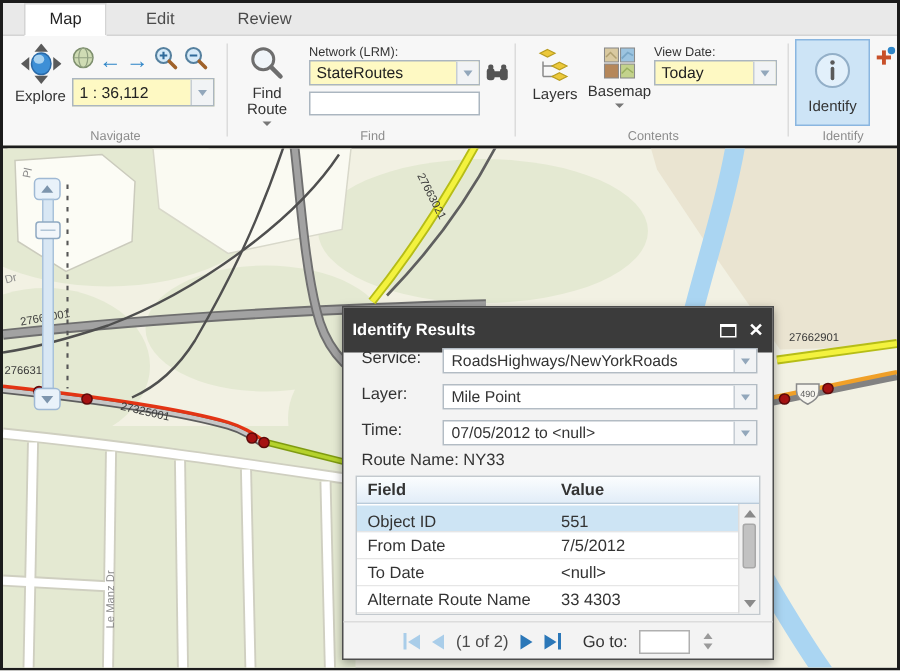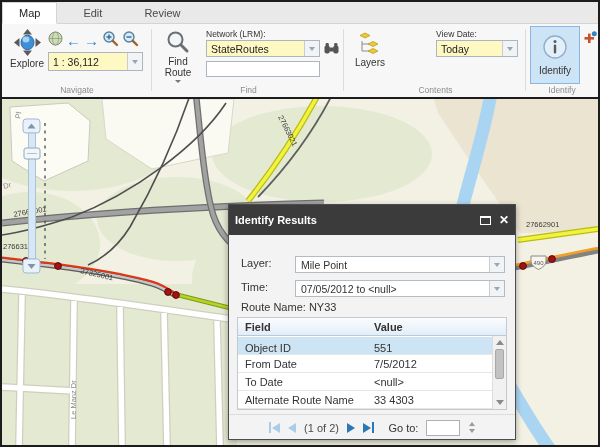--- a/index.html
+++ b/index.html
@@ -1,21 +1,21 @@
 <!DOCTYPE html>
 <html><head>
 <meta charset="utf-8">
 <style>
   html,body{margin:0;padding:0;background:#fff;}
   *{box-sizing:border-box;}
   .window{position:relative;width:600px;height:447px;border:2px solid #1c1c1c;
     background:#fff;font-family:"Liberation Sans",sans-serif;overflow:hidden;}
   
   .tabstrip{position:absolute;top:0;left:0;right:0;height:22px;background:#e9e9e9;
-    border-bottom:1px solid #d4d4d4;display:flex;align-items:stretch;}
+    border-bottom:1px solid #d4d4d4;display:flex;align-items:stretch;padding-left:14px;}
   .tab{padding:0 16px;font-size:11px;color:#4a4a4a;display:flex;align-items:center;margin-right:10px;}
   .tab.active{background:#fff;border:1px solid #d4d4d4;border-bottom:1px solid #fff;color:#222;margin-bottom:-1px;}
   
   .ribbon{position:absolute;top:22px;left:0;right:0;height:73px;background:#f7f7f7;}
   .rgroup{position:absolute;top:0;height:73px;}
   .vdiv{position:absolute;top:5px;bottom:6px;width:1px;background:#dcdcdc;}
   .group-label{position:absolute;left:0;right:0;bottom:2px;font-size:8.5px;color:#8c8c8c;text-align:center;}
   .rb-btn{position:absolute;display:flex;flex-direction:column;align-items:center;
     font-size:10px;color:#333;line-height:11px;text-align:center;cursor:default;}
   .iconrow{position:absolute;display:flex;gap:3px;align-items:center;}
@@ -175,20 +175,35 @@
         <span>
           <svg width="24" height="24" viewBox="0 0 24 24">
             <path d="M4 10 V20 M4 13 H12 M4 20 H12" stroke="#8a8a8a" fill="none"></path>
             <path d="M7 2 l5 2.5 -5 2.5 -5 -2.5 z" fill="#ecc83a" stroke="#b99d20" stroke-width="0.8"></path>
             <path d="M15 10.5 l5 2.5 -5 2.5 -5 -2.5 z" fill="#ecc83a" stroke="#b99d20" stroke-width="0.8"></path>
             <path d="M15 17.5 l5 2.5 -5 2.5 -5 -2.5 z" fill="#ecc83a" stroke="#b99d20" stroke-width="0.8"></path>
           </svg>
         </span>
         <span>Layers</span>
       </div>
+      <div class="rb-btn" style="left:46px;top:7px;width:42px;height:60px;">
+        <span>
+          <svg width="22" height="22" viewBox="0 0 22 22">
+            <rect x="1" y="1" width="9.3" height="9.3" fill="#d9c9a0" stroke="#8a8a8a" stroke-width="0.7"></rect>
+            <path d="M2 7 l3 -3 4 4" stroke="#b0a070" fill="none" stroke-width="1"></path>
+            <rect x="11.7" y="1" width="9.3" height="9.3" fill="#9cc4e0" stroke="#8a8a8a" stroke-width="0.7"></rect>
+            <path d="M12.5 8 l4 -4 3.5 2" stroke="#7aa8c8" fill="none" stroke-width="1.2"></path>
+            <rect x="1" y="11.7" width="9.3" height="9.3" fill="#b5875a" stroke="#8a8a8a" stroke-width="0.7"></rect>
+            <rect x="11.7" y="11.7" width="9.3" height="9.3" fill="#c3d28c" stroke="#8a8a8a" stroke-width="0.7"></rect>
+            <path d="M12.5 18 l3.5 -3.5 4 3" stroke="#9ab060" fill="none" stroke-width="1"></path>
+          </svg>
+        </span>
+        <span>Basemap</span>
+        <span class="caret-dn-sm" style="margin-top:2px;"></span>
+      </div>
       <div class="ribbon-lbl" style="left:90px;top:5px;">View Date:</div>
       <div class="combo" style="left:90px;top:16px;width:82px;height:17px;">
         <span class="val">Today</span>
         <span class="dd">
             <span class="caret"></span>
           </span>
       </div>
       <div class="group-label">Contents</div>
     </div>
     <div class="vdiv" style="left:523px;"></div>
@@ -325,20 +340,29 @@
     </svg>
 
     <div class="dialog">
       <div class="d-title">
         <span>Identify Results</span>
         <span class="spacer"></span>
         <span class="d-max"></span>
         <span class="d-close">✕</span>
       </div>
 
+      <div class="f-row" style="top:27px;">
+        <span class="f-lbl">Service:</span>
+        <div class="d-combo">
+          <span class="val">RoadsHighways/NewYorkRoads</span>
+          <span class="dd">
+              <span class="caret"></span>
+            </span>
+        </div>
+      </div>
       <div class="f-row" style="top:51px;">
         <span class="f-lbl">Layer:</span>
         <div class="d-combo">
           <span class="val">Mile Point</span>
           <span class="dd">
               <span class="caret"></span>
             </span>
         </div>
       </div>
       <div class="f-row" style="top:75px;">

